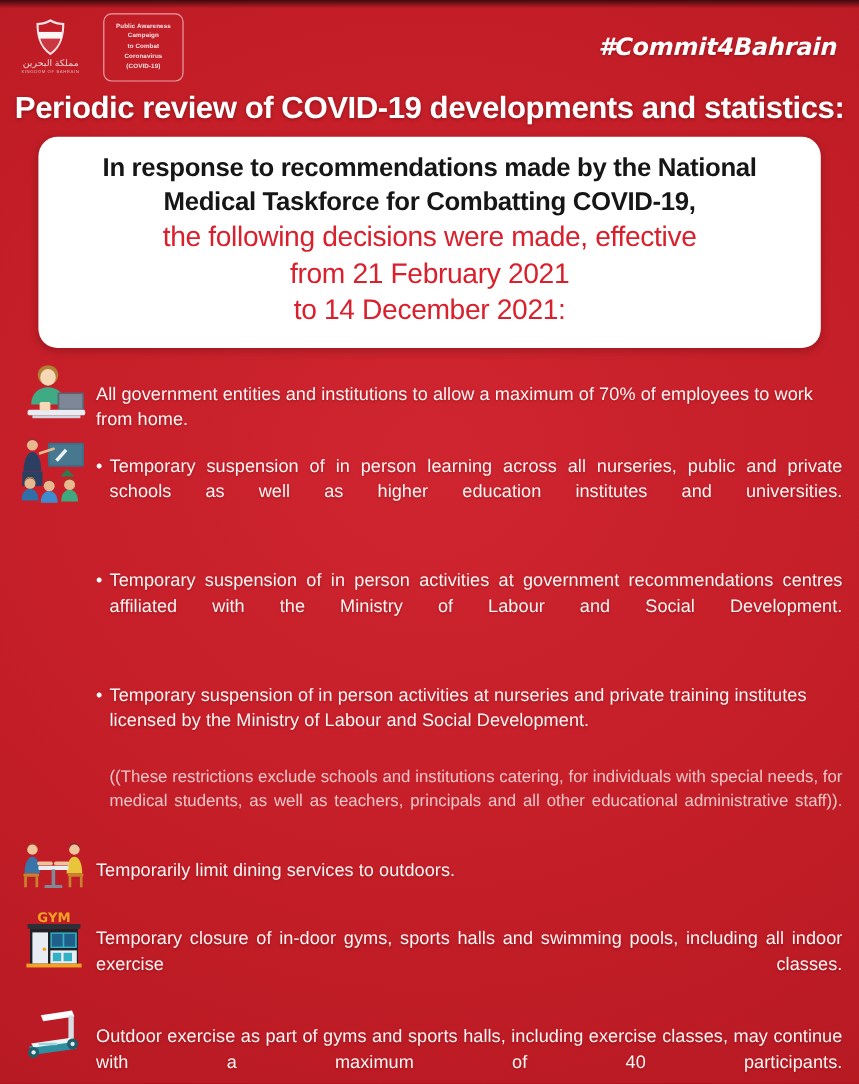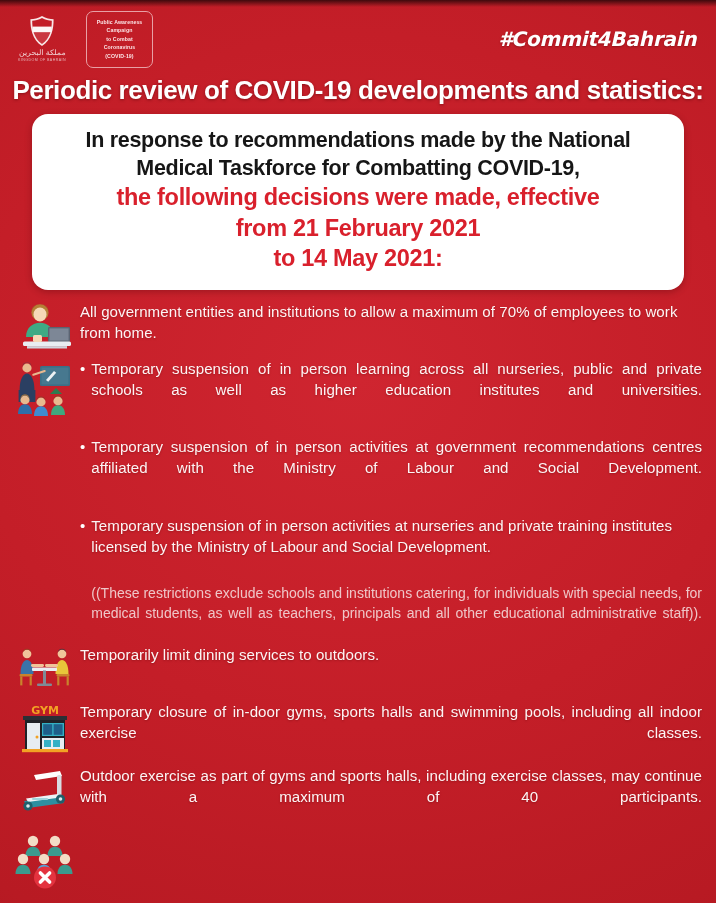--- a/index.html
+++ b/index.html
@@ -144,21 +144,21 @@
   .callout-dark {
     color: #161616;
     font-size: 21.5px;
     font-weight: 700;
     line-height: 1.29;
     letter-spacing: -.3px;
   }
   .callout-red {
     color: #d9202c;
     font-size: 23.5px;
-    font-weight: 700;
+    font-weight: 400;
     line-height: 1.24;
     letter-spacing: -.3px;
     margin-top: 1px;
   }
 
   
   .items {
     margin-top: 11px;
     padding: 0 8px 0 10px;
   }
@@ -177,20 +177,21 @@
     padding-top: 2px;
     box-sizing: border-box;
   }
   .icon-slot.empty { height: 10px; }
 
   .body-wrap {
     flex: 1;
     display: flex;
     align-items: flex-start;
     padding-right: 6px;
+    margin-top: 17px;
   }
   .dot {
     color: #ffffff;
     font-size: 15px;
     line-height: 1.38;
     margin-right: 6px;
     margin-top: 1px;
   }
   .dot.hidden { visibility: hidden; width: 0; margin: 0; }
 
@@ -263,21 +264,21 @@
     <div class="hashtag">#Commit4Bahrain</div>
   </div>
 
   <div class="title">Periodic review of COVID-19 developments and statistics:</div>
 
   <div class="callout">
     <div class="callout-dark">In response to recommendations made by the National</div>
     <div class="callout-dark">Medical Taskforce for Combatting COVID-19,</div>
     <div class="callout-red">the following decisions were made, effective</div>
     <div class="callout-red">from 21 February 2021</div>
-    <div class="callout-red">to 14 May 2021:</div>
+    <div class="callout-red">to 14 December 2021:</div>
   </div>
 
   <div class="items">
 
     <div class="item">
       <div class="icon-slot">
         <svg class="ico" width="56" height="52" viewBox="0 0 56 52" aria-hidden="true">
           <ellipse cx="23" cy="9.5" rx="8.6" ry="8.2" fill="#b57f36"></ellipse>
           <path d="M14.4 9.5 a8.6 8.2 0 0 1 17.2 0 c0 -5.2 -3.2 -8.2 -8.6 -8.2 c-5.4 0 -8.6 3 -8.6 8.2 Z" fill="#9a6a2c"></path>
           <ellipse cx="23" cy="11.5" rx="6.5" ry="7" fill="#f6d8b6"></ellipse>

